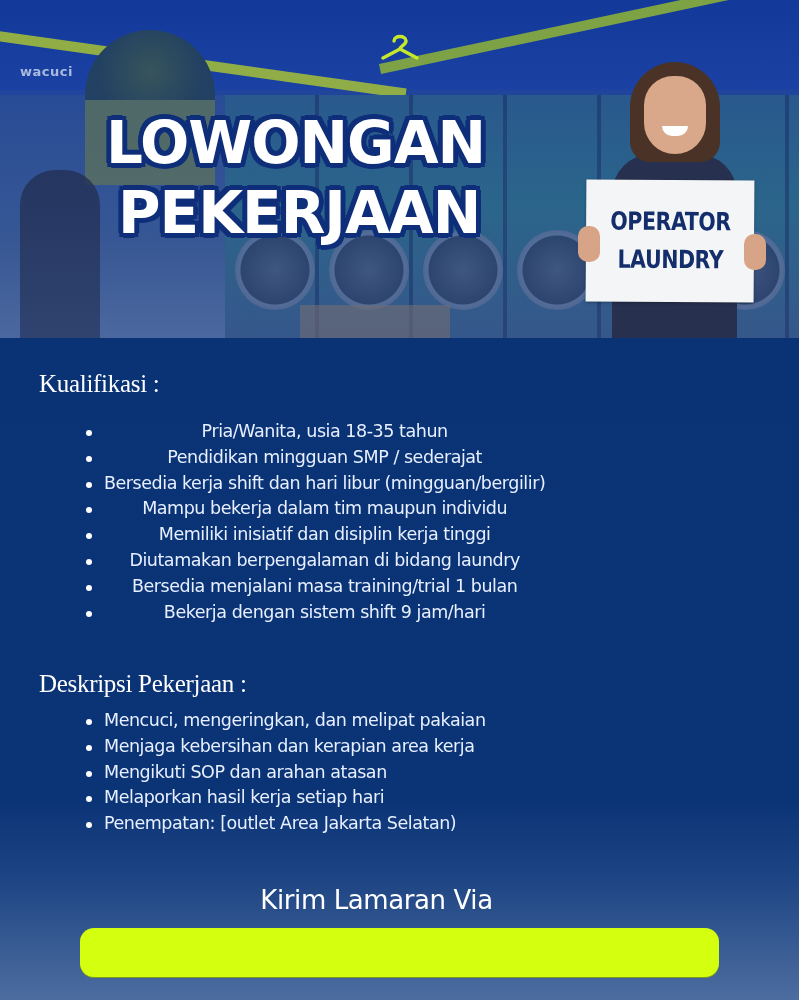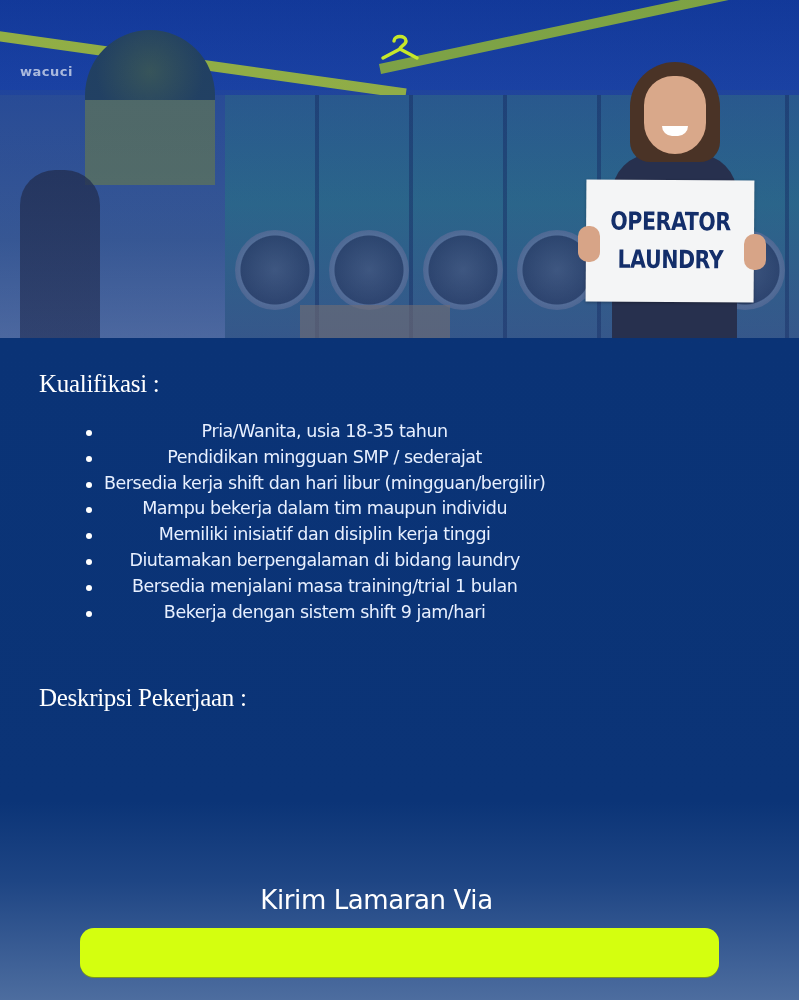--- a/index.html
+++ b/index.html
@@ -180,20 +180,24 @@
   </div>
   <div class="counter"></div>
   <div class="worker"></div>
   <div class="overlay"></div>
 
   <svg class="hanger-logo" viewBox="0 0 46 28">
     <path d="M17 8 C17 2, 29 2, 29 8 C29 12, 23 13, 23 16 L6 25" fill="none" stroke="#c6e82a" stroke-width="3.5" stroke-linecap="round"></path>
     <path d="M23 16 L40 25" fill="none" stroke="#c6e82a" stroke-width="3.5" stroke-linecap="round"></path>
   </svg>
 
+  <div class="title">
+    <span class="line">LOWONGAN</span>
+    <span class="line" style="padding-left:12px;">PEKERJAAN</span>
+  </div>
 
   <div class="person">
     <div class="body"></div>
     <div class="hair"></div>
     <div class="face"></div>
     <div class="smile"></div>
   </div>
   <div class="sign">
     <span class="sign-text">OPERATOR</span>
     <span class="sign-text">LAUNDRY</span>
@@ -208,17 +212,24 @@
     <li>Pria/Wanita, usia 18-35 tahun</li>
     <li>Pendidikan mingguan SMP / sederajat</li>
     <li>Bersedia kerja shift dan hari libur (mingguan/bergilir)</li>
     <li>Mampu bekerja dalam tim maupun individu</li>
     <li>Memiliki inisiatif dan disiplin kerja tinggi</li>
     <li>Diutamakan berpengalaman di bidang laundry</li>
     <li>Bersedia menjalani masa training/trial 1 bulan</li>
     <li>Bekerja dengan sistem shift 9 jam/hari</li>
   </ul>
 
-  <h2 class="section-heading" style="top:346px;text-align:center;">Deskripsi Pekerjaan :</h2>
+  <h2 class="section-heading" style="top:332px;text-align:center;">Deskripsi Pekerjaan :</h2>
+  <ul class="bullets" style="top:370px;">
+    <li>Mencuci, mengeringkan, dan melipat pakaian</li>
+    <li>Menjaga kebersihan dan kerapian area kerja</li>
+    <li>Mengikuti SOP dan arahan atasan</li>
+    <li>Melaporkan hasil kerja setiap hari</li>
+    <li>Penempatan: [outlet Area Jakarta Selatan)</li>
+  </ul>
 
   <div class="cta-label">Kirim Lamaran Via</div>
   <div class="cta-bar"></div>
 </div>
 
 </body></html>

